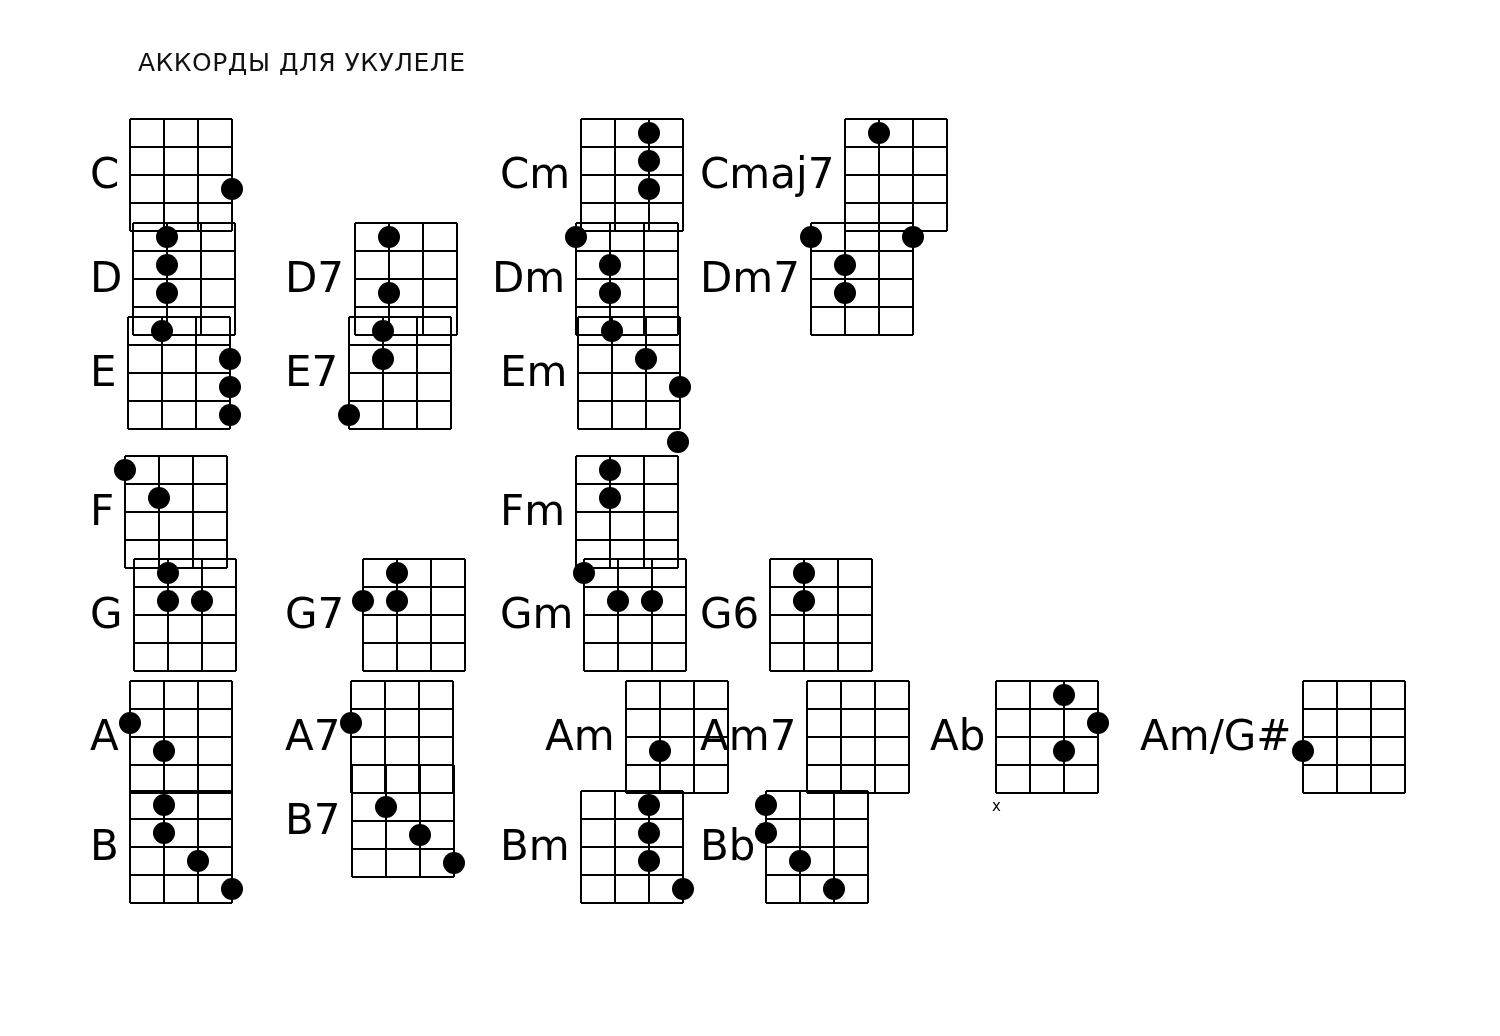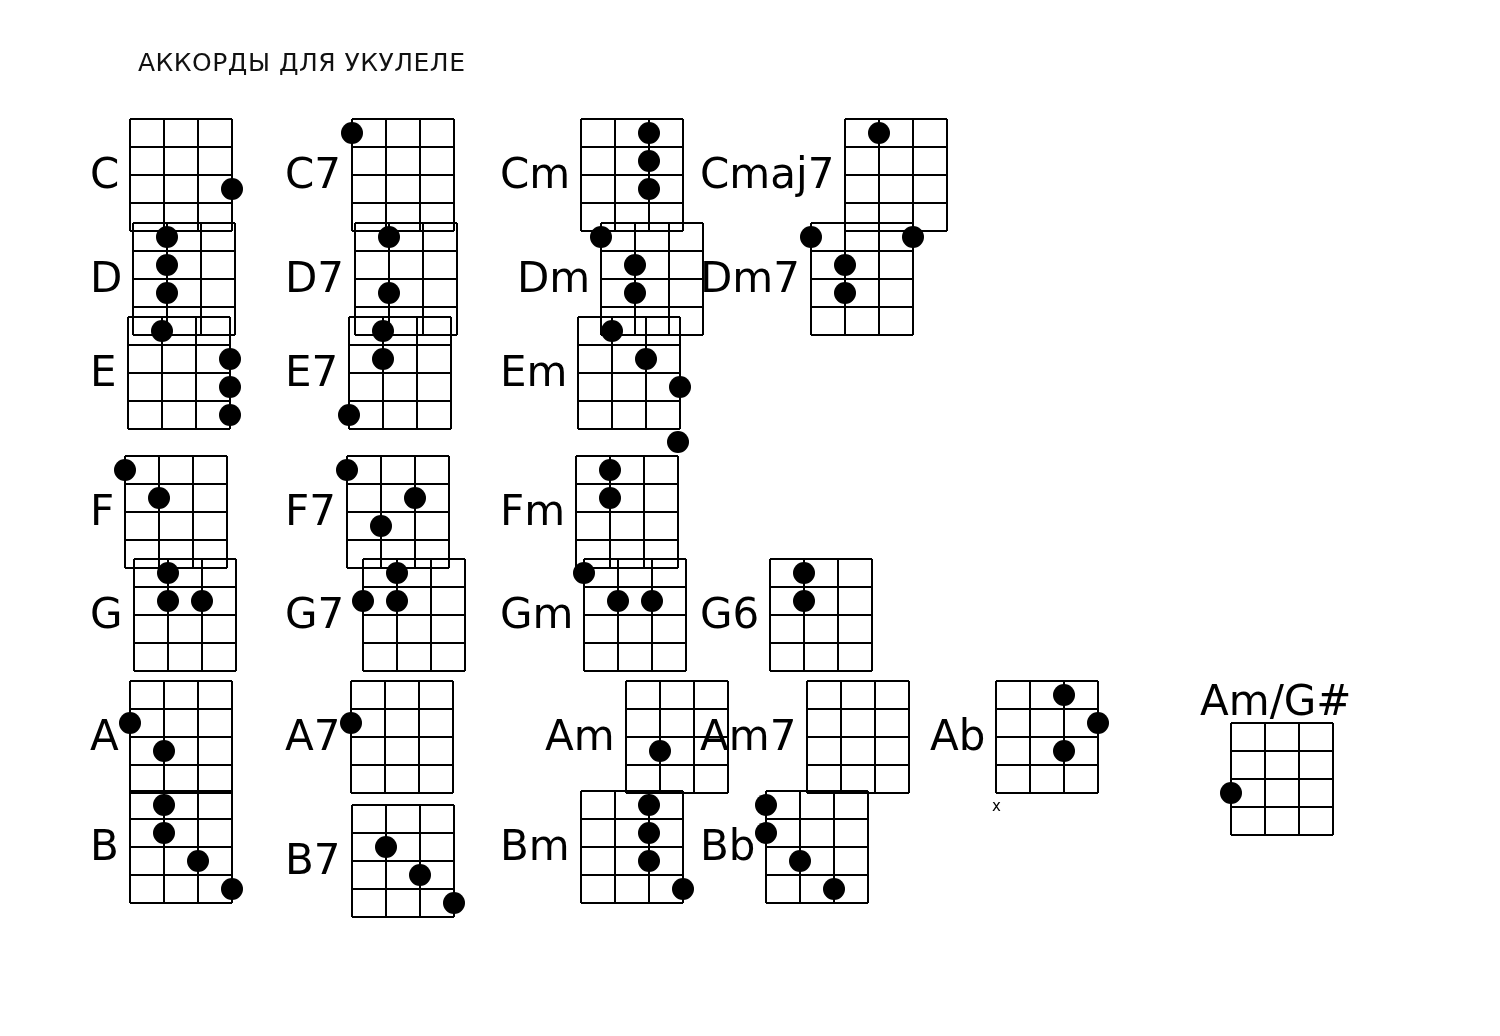--- a/index.html
+++ b/index.html
@@ -86,37 +86,20 @@
           <line x1="103" y1="1" x2="103" y2="113"></line>
           <line x1="1" y1="1" x2="103" y2="1"></line>
           <line x1="1" y1="29" x2="103" y2="29"></line>
           <line x1="1" y1="57" x2="103" y2="57"></line>
           <line x1="1" y1="85" x2="103" y2="85"></line>
           <line x1="1" y1="113" x2="103" y2="113"></line>
         </svg>
         <div class="dot" style="left: 103px; top: 71px;"></div>
       </div>
     </div>
-    <div class="chord" style="left: 285px; top: 118px;">
-      <div class="chord-label">C7</div>
-      <div class="grid-wrap" style="width: 102px; height: 112px;">
-        <svg class="grid" width="104" height="114" viewBox="0 0 104 114">
-          <line x1="1" y1="1" x2="1" y2="113"></line>
-          <line x1="35" y1="1" x2="35" y2="113"></line>
-          <line x1="69" y1="1" x2="69" y2="113"></line>
-          <line x1="103" y1="1" x2="103" y2="113"></line>
-          <line x1="1" y1="1" x2="103" y2="1"></line>
-          <line x1="1" y1="29" x2="103" y2="29"></line>
-          <line x1="1" y1="57" x2="103" y2="57"></line>
-          <line x1="1" y1="85" x2="103" y2="85"></line>
-          <line x1="1" y1="113" x2="103" y2="113"></line>
-        </svg>
-        <div class="dot" style="left: 1px; top: 15px;"></div>
-      </div>
-    </div>
     <div class="chord" style="left: 500px; top: 118px; justify-content: space-between;">
       <div class="chord-label">Cm</div>
       <div class="grid-wrap" style="width: 102px; height: 112px;">
         <svg class="grid" width="104" height="114" viewBox="0 0 104 114">
           <line x1="1" y1="1" x2="1" y2="113"></line>
           <line x1="35" y1="1" x2="35" y2="113"></line>
           <line x1="69" y1="1" x2="69" y2="113"></line>
           <line x1="103" y1="1" x2="103" y2="113"></line>
           <line x1="1" y1="1" x2="103" y2="1"></line>
           <line x1="1" y1="29" x2="103" y2="29"></line>
@@ -176,21 +159,21 @@
           <line x1="1" y1="1" x2="103" y2="1"></line>
           <line x1="1" y1="29" x2="103" y2="29"></line>
           <line x1="1" y1="57" x2="103" y2="57"></line>
           <line x1="1" y1="85" x2="103" y2="85"></line>
           <line x1="1" y1="113" x2="103" y2="113"></line>
         </svg>
         <div class="dot" style="left: 35px; top: 15px;"></div>
         <div class="dot" style="left: 35px; top: 71px;"></div>
       </div>
     </div>
-    <div class="chord" style="left: 517px; top: 222px;">
+    <div class="chord" style="left: 492px; top: 222px;">
       <div class="chord-label">Dm</div>
       <div class="grid-wrap" style="width: 102px; height: 112px;">
         <svg class="grid" width="104" height="114" viewBox="0 0 104 114">
           <line x1="1" y1="1" x2="1" y2="113"></line>
           <line x1="35" y1="1" x2="35" y2="113"></line>
           <line x1="69" y1="1" x2="69" y2="113"></line>
           <line x1="103" y1="1" x2="103" y2="113"></line>
           <line x1="1" y1="1" x2="103" y2="1"></line>
           <line x1="1" y1="29" x2="103" y2="29"></line>
           <line x1="1" y1="57" x2="103" y2="57"></line>
@@ -289,39 +272,20 @@
           <line x1="69" y1="1" x2="69" y2="113"></line>
           <line x1="103" y1="1" x2="103" y2="113"></line>
           <line x1="1" y1="1" x2="103" y2="1"></line>
           <line x1="1" y1="29" x2="103" y2="29"></line>
           <line x1="1" y1="57" x2="103" y2="57"></line>
           <line x1="1" y1="85" x2="103" y2="85"></line>
           <line x1="1" y1="113" x2="103" y2="113"></line>
         </svg>
         <div class="dot" style="left: 1px; top: 15px;"></div>
         <div class="dot" style="left: 35px; top: 43px;"></div>
-      </div>
-    </div>
-    <div class="chord" style="left: 285px; top: 455px;">
-      <div class="chord-label">F7</div>
-      <div class="grid-wrap" style="width: 102px; height: 112px;">
-        <svg class="grid" width="104" height="114" viewBox="0 0 104 114">
-          <line x1="1" y1="1" x2="1" y2="113"></line>
-          <line x1="35" y1="1" x2="35" y2="113"></line>
-          <line x1="69" y1="1" x2="69" y2="113"></line>
-          <line x1="103" y1="1" x2="103" y2="113"></line>
-          <line x1="1" y1="1" x2="103" y2="1"></line>
-          <line x1="1" y1="29" x2="103" y2="29"></line>
-          <line x1="1" y1="57" x2="103" y2="57"></line>
-          <line x1="1" y1="85" x2="103" y2="85"></line>
-          <line x1="1" y1="113" x2="103" y2="113"></line>
-        </svg>
-        <div class="dot" style="left: 1px; top: 15px;"></div>
-        <div class="dot" style="left: 69px; top: 43px;"></div>
-        <div class="dot" style="left: 35px; top: 71px;"></div>
       </div>
     </div>
     <div class="chord" style="left: 500px; top: 455px;">
       <div class="chord-label">Fm</div>
       <div class="grid-wrap" style="width: 102px; height: 112px;">
         <svg class="grid" width="104" height="114" viewBox="0 0 104 114">
           <line x1="1" y1="1" x2="1" y2="113"></line>
           <line x1="35" y1="1" x2="35" y2="113"></line>
           <line x1="69" y1="1" x2="69" y2="113"></line>
           <line x1="103" y1="1" x2="103" y2="113"></line>
@@ -492,21 +456,21 @@
           <line x1="1" y1="57" x2="103" y2="57"></line>
           <line x1="1" y1="85" x2="103" y2="85"></line>
           <line x1="1" y1="113" x2="103" y2="113"></line>
         </svg>
         <div class="dot" style="left: 69px; top: 15px;"></div>
         <div class="dot" style="left: 103px; top: 43px;"></div>
         <div class="dot" style="left: 69px; top: 71px;"></div>
         <div class="mute" style="left: 1px; top: 126px;">x</div>
       </div>
     </div>
-    <div class="chord" style="left: 1200px; top: 680px; flex-direction: column;">
+    <div class="chord" style="left: 1140px; top: 680px;">
       <div class="chord-label">Am/G#</div>
       <div class="grid-wrap" style="width: 102px; height: 112px;">
         <svg class="grid" width="104" height="114" viewBox="0 0 104 114">
           <line x1="1" y1="1" x2="1" y2="113"></line>
           <line x1="35" y1="1" x2="35" y2="113"></line>
           <line x1="69" y1="1" x2="69" y2="113"></line>
           <line x1="103" y1="1" x2="103" y2="113"></line>
           <line x1="1" y1="1" x2="103" y2="1"></line>
           <line x1="1" y1="29" x2="103" y2="29"></line>
           <line x1="1" y1="57" x2="103" y2="57"></line>
@@ -529,21 +493,21 @@
           <line x1="1" y1="57" x2="103" y2="57"></line>
           <line x1="1" y1="85" x2="103" y2="85"></line>
           <line x1="1" y1="113" x2="103" y2="113"></line>
         </svg>
         <div class="dot" style="left: 35px; top: 15px;"></div>
         <div class="dot" style="left: 35px; top: 43px;"></div>
         <div class="dot" style="left: 69px; top: 71px;"></div>
         <div class="dot" style="left: 103px; top: 99px;"></div>
       </div>
     </div>
-    <div class="chord" style="left: 285px; top: 804px;">
+    <div class="chord" style="left: 285px; top: 764px;">
       <div class="chord-label">B7</div>
       <div class="grid-wrap" style="width: 102px; height: 112px;">
         <svg class="grid" width="104" height="114" viewBox="0 0 104 114">
           <line x1="1" y1="1" x2="1" y2="113"></line>
           <line x1="35" y1="1" x2="35" y2="113"></line>
           <line x1="69" y1="1" x2="69" y2="113"></line>
           <line x1="103" y1="1" x2="103" y2="113"></line>
           <line x1="1" y1="1" x2="103" y2="1"></line>
           <line x1="1" y1="29" x2="103" y2="29"></line>
           <line x1="1" y1="57" x2="103" y2="57"></line>

